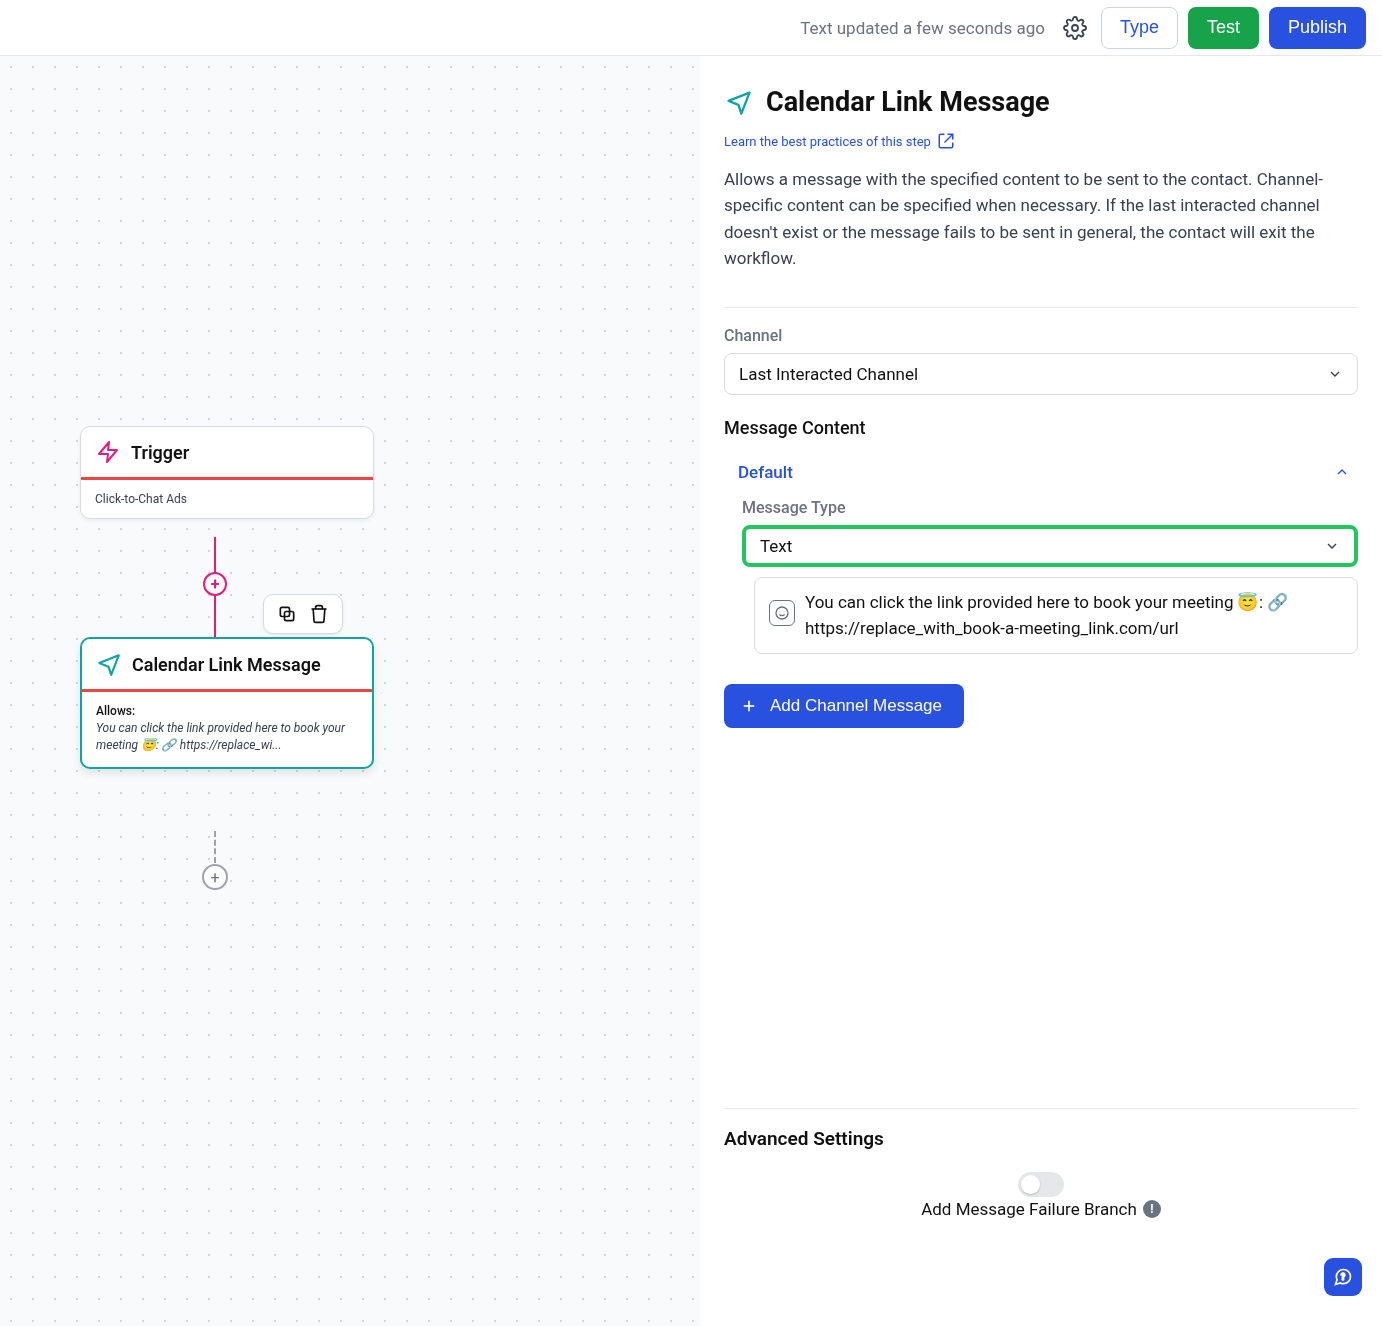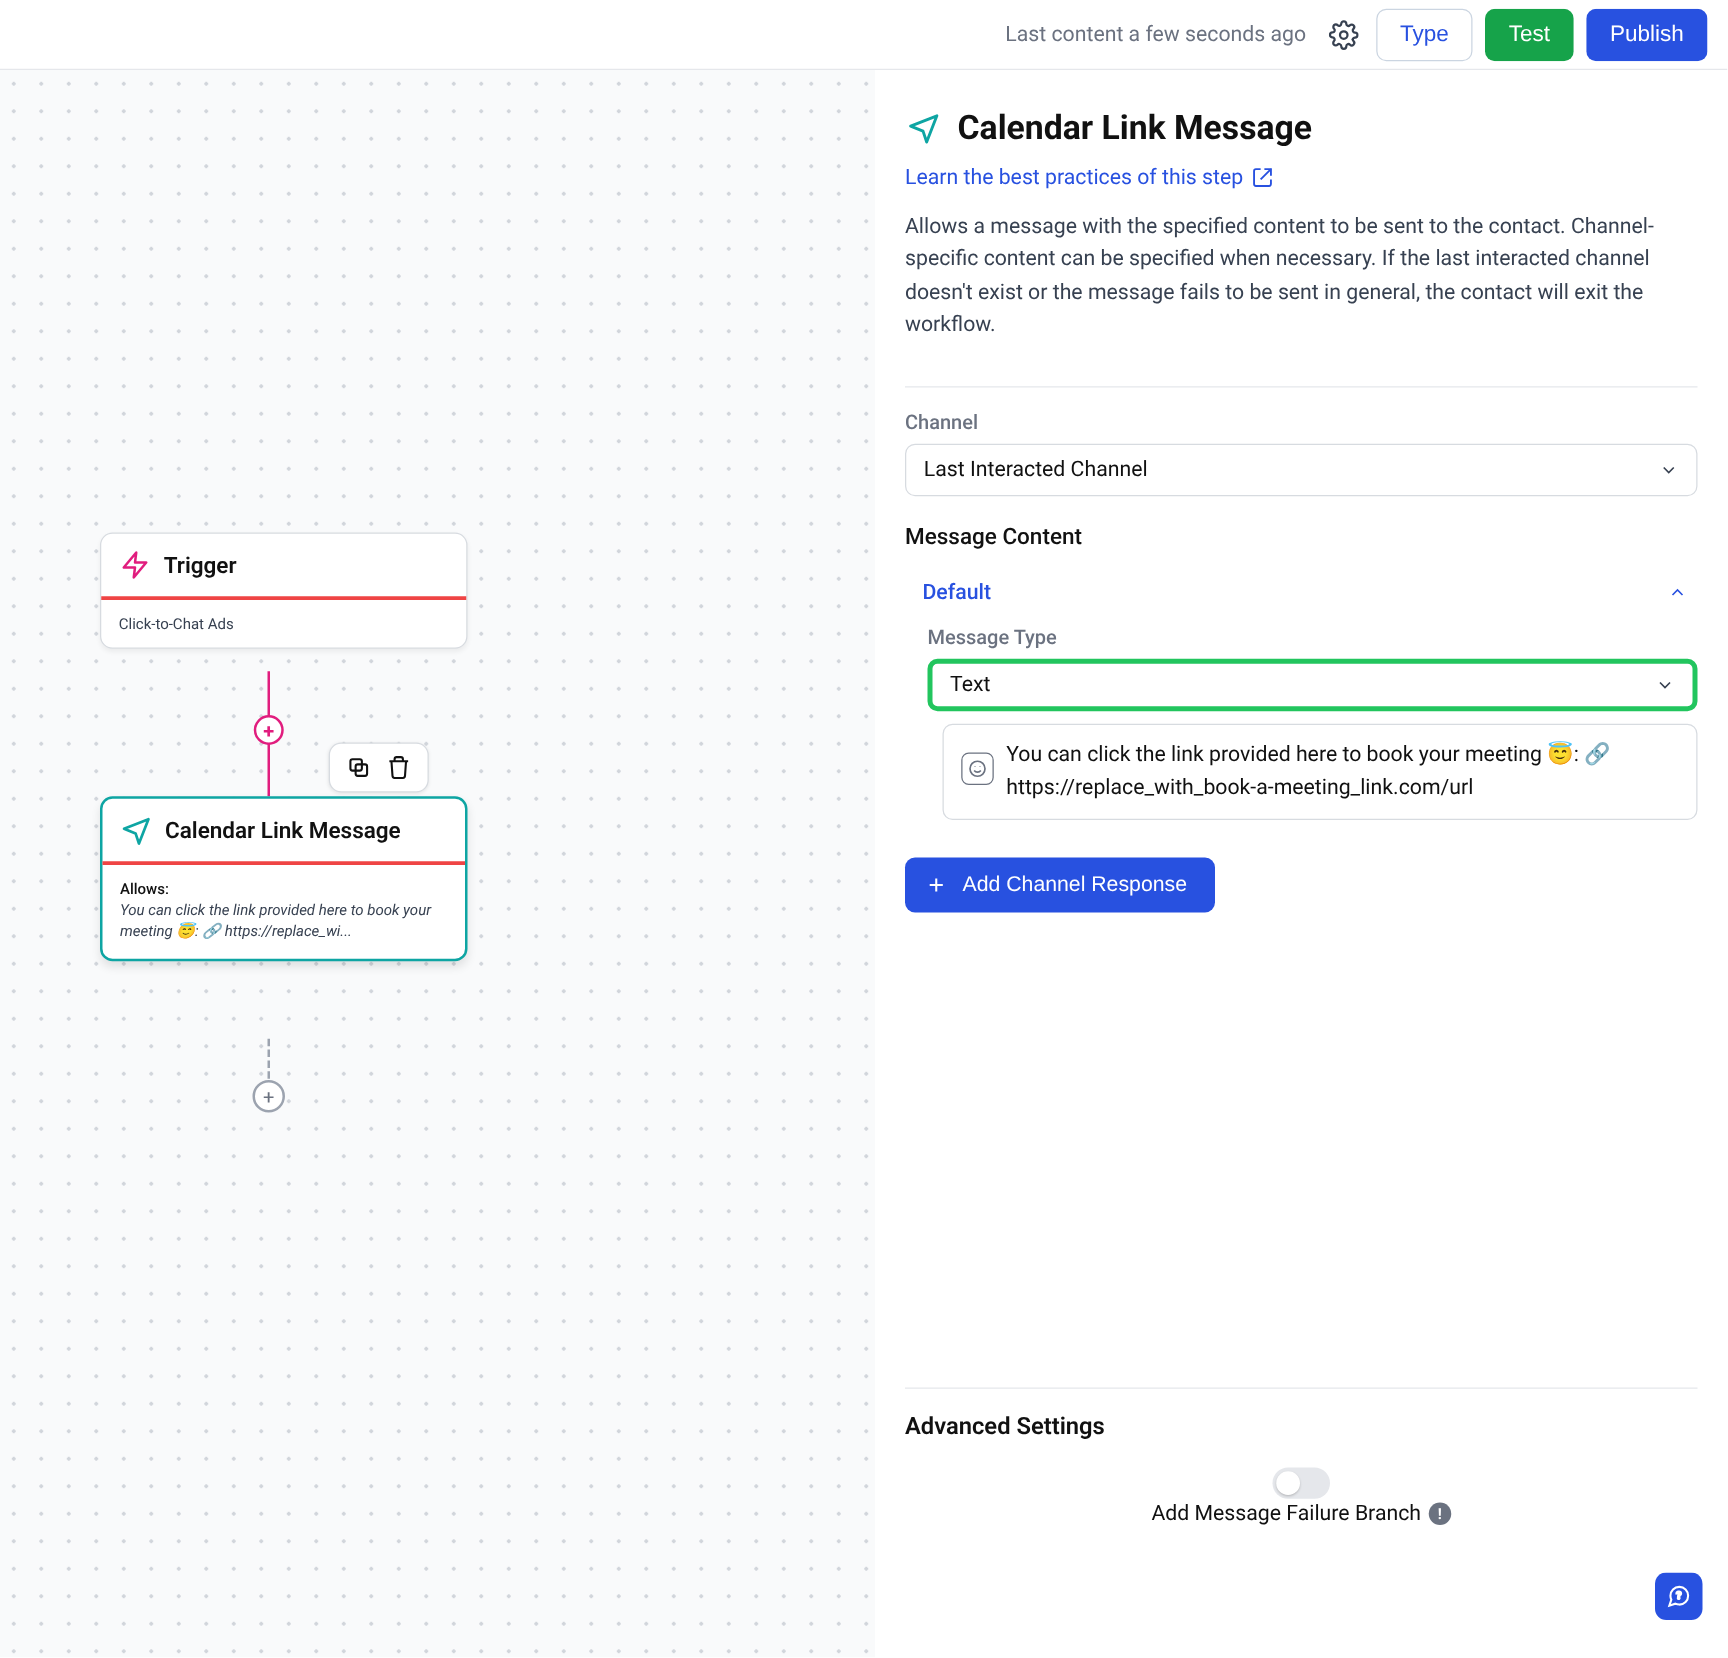--- a/index.html
+++ b/index.html
@@ -145,21 +145,21 @@
     border-radius:10px;
     padding:8px 12px;
     box-shadow:0 1px 3px rgba(0,0,0,0.08);
   }
   .node-toolbar .tbtn { width:22px; height:22px; display:flex; align-items:center; justify-content:center; cursor:pointer; }
 
   
   .panel-title-row { display:flex; align-items:center; gap:12px; margin-bottom:14px; }
   .panel-title-row .icon { width:30px; height:30px; display:flex; align-items:center; justify-content:center; }
   .panel-title { font-size:27px; font-weight:700; color:#111; }
-  .learn-link { color:#2851e0; font-size:17px; display:flex; align-items:center; gap:6px; margin-bottom:16px; cursor:pointer; }
+  .learn-link { color:#2851e0; font-size:13px; display:flex; align-items:center; gap:6px; margin-bottom:16px; cursor:pointer; }
   .panel-desc { color:#374151; font-size:17px; line-height:1.55; padding-bottom:36px; border-bottom:1px solid #e5e7eb; margin-bottom:18px; }
   .field-label { color:#6b7280; font-size:16px; font-weight:500; margin-bottom:8px; }
   .select {
     width:100%;
     border:1px solid #d7dbe0;
     border-radius:8px;
     height:42px;
     display:flex; align-items:center; justify-content:space-between;
     padding:0 14px;
     font-size:17px; color:#111;
@@ -230,21 +230,21 @@
     color:#fff; cursor:pointer;
   }
   .help-bubble svg { width:20px; height:20px; }
 
   .chev { width:16px; height:16px; }
 </style>
 </head>
 <body>
 
 <div class="topbar">
-  <span class="updated">Last content a few seconds ago</span>
+  <span class="updated">Text updated a few seconds ago</span>
   <span class="icon-btn">
     <svg width="24" height="24" viewBox="0 0 24 24" fill="none" stroke="#374151" stroke-width="1.8">
       <circle cx="12" cy="12" r="3"></circle>
       <path d="M19.4 15a1.7 1.7 0 0 0 .34 1.87l.06.06a2 2 0 1 1-2.83 2.83l-.06-.06a1.7 1.7 0 0 0-1.87-.34 1.7 1.7 0 0 0-1 1.55V21a2 2 0 1 1-4 0v-.09a1.7 1.7 0 0 0-1.11-1.56 1.7 1.7 0 0 0-1.87.34l-.06.06a2 2 0 1 1-2.83-2.83l.06-.06a1.7 1.7 0 0 0 .34-1.87 1.7 1.7 0 0 0-1.55-1H3a2 2 0 1 1 0-4h.09a1.7 1.7 0 0 0 1.56-1.11 1.7 1.7 0 0 0-.34-1.87l-.06-.06a2 2 0 1 1 2.83-2.83l.06.06a1.7 1.7 0 0 0 1.87.34H9a1.7 1.7 0 0 0 1-1.55V3a2 2 0 1 1 4 0v.09a1.7 1.7 0 0 0 1 1.55 1.7 1.7 0 0 0 1.87-.34l.06-.06a2 2 0 1 1 2.83 2.83l-.06.06a1.7 1.7 0 0 0-.34 1.87V9a1.7 1.7 0 0 0 1.55 1H21a2 2 0 1 1 0 4h-.09a1.7 1.7 0 0 0-1.55 1z"></path>
     </svg>
   </span>
   <button class="btn btn-save">Type</button>
   <button class="btn btn-test">Test</button>
   <button class="btn btn-publish">Publish</button>
 </div>
@@ -359,21 +359,21 @@
           </svg>
       </span>
       <span>You can click the link provided here to book your meeting 😇: 🔗 https://replace_with_book-a-meeting_link.com/url</span>
     </div>
 
     <button class="add-channel-btn">
       <svg width="18" height="18" viewBox="0 0 24 24" fill="none" stroke="#fff" stroke-width="2.2">
           <line x1="12" y1="5" x2="12" y2="19"></line>
           <line x1="5" y1="12" x2="19" y2="12"></line>
         </svg>
-      <span>Add Channel Response</span>
+      <span>Add Channel Message</span>
     </button>
 
     <div class="advanced-divider"></div>
     <div class="advanced-title">Advanced Settings</div>
     <div class="toggle-row">
       <div class="toggle">
           <div class="knob"></div>
         </div>
       <span class="toggle-label">
         <span>Add Message Failure Branch</span>

